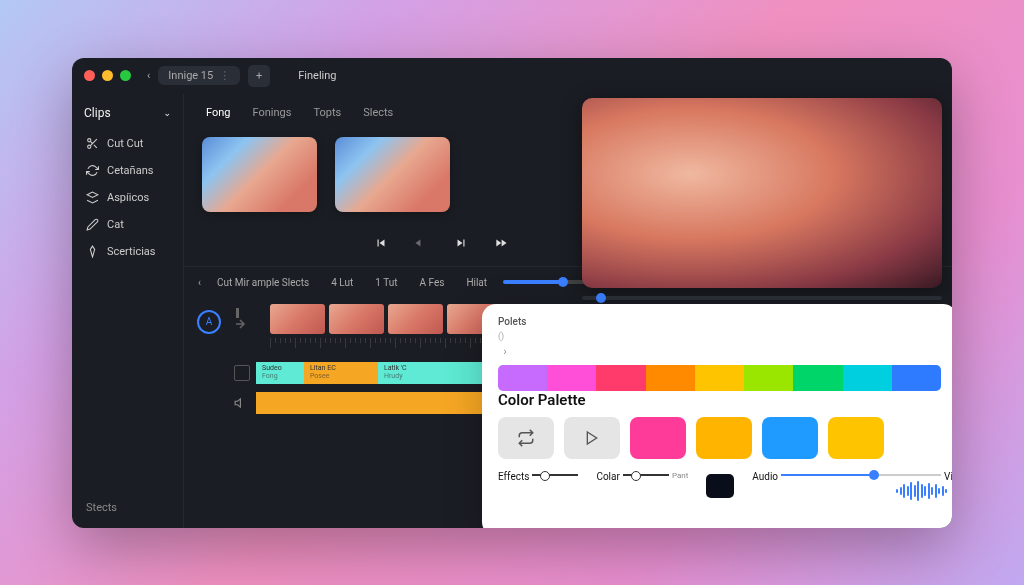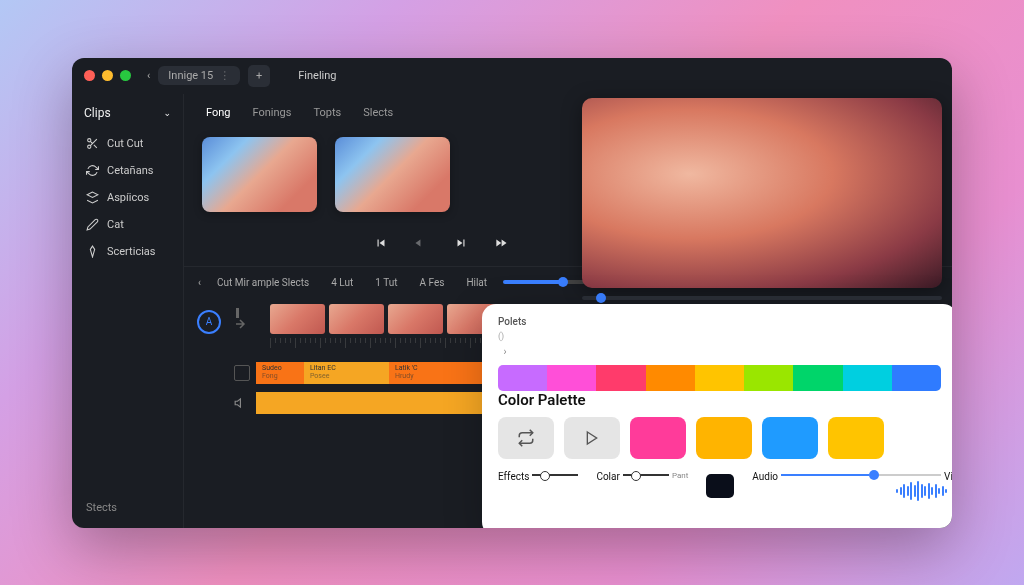--- a/index.html
+++ b/index.html
@@ -38,21 +38,21 @@
 .tl-badge{width:24px;height:24px;border-radius:50%;border:2px solid #3a7fff;display:flex;align-items:center;justify-content:center;color:#3a7fff;font-size:10px;position:relative}
 .tl-tracks{flex:1;padding-right:14px}
 .clips{display:flex;gap:4px;height:30px;margin-bottom:4px;padding-left:18px}
 .clip-thumb{width:55px;border-radius:3px;background:linear-gradient(135deg,#e8a890,#d97868,#c05850)}
 .ticks{height:12px;display:flex;gap:1px;opacity:0.4;padding-left:18px}
 .tick{width:1px;background:#666;margin-right:3px}
 .track{display:flex;align-items:center;height:26px;margin-top:10px;gap:6px}
 .track-icon{width:16px;height:16px;border:1px solid #555;border-radius:2px}
 .track-bar{flex:1;height:22px;border-radius:3px;display:flex}
 .seg{height:100%;display:flex;flex-direction:column;justify-content:center;padding:0 6px;font-size:7px;line-height:1.1;color:#333;overflow:hidden}
-.seg.purple{background:#f97316}
+.seg.purple{background:#5eead4}
 .seg.orange{background:#f5a623}
 .preview{position:absolute;right:10px;top:4px;width:360px}
 .pimg{width:100%;height:190px;border-radius:10px;background:radial-gradient(ellipse at 30% 40%,#f0b8a0,#d87860 40%,#8a3a45 75%,#3a1a25);box-shadow:0 4px 20px rgba(0,0,0,0.4)}
 .pslider{margin-top:8px;height:4px;background:#2a2e36;border-radius:2px;position:relative}
 .pslider::before{content:'';position:absolute;left:4%;top:-3px;width:10px;height:10px;background:#3a7fff;border-radius:50%}
 .panel{position:absolute;right:-5px;bottom:-8px;width:475px;height:232px;background:#fff;border-radius:14px;padding:12px 16px;box-shadow:0 10px 40px rgba(0,0,0,0.2);color:#111}
 .panel h5{font-size:10px;font-weight:500;color:#555;margin-bottom:4px}
 .swatchrow{display:flex;height:26px;border-radius:5px;overflow:hidden;margin-top:6px}
 .sw{flex:1}
 .panel-sub{font-size:9px;color:#888;margin-top:10px}
@@ -322,21 +322,21 @@
                 </div>
             </div>
           </div>
           <div class="track">
             <div class="track-icon"></div>
             <div class="track-bar">
               <div class="seg purple" style="width:48px">
                   <span>Sudeo</span>
                   <span style="opacity:.6">Fong</span>
                 </div>
-              <div class="seg orange" style="width:85px">
+              <div class="seg orange" style="width:74px">
                   <span>Litan EC</span>
                   <span style="opacity:.6">Posee</span>
                 </div>
               <div class="seg purple" style="width:115px">
                   <span>Latik 'C</span>
                   <span style="opacity:.6">Hrudy</span>
                 </div>
             </div>
           </div>
           <div class="track" style="margin-top:4px">

